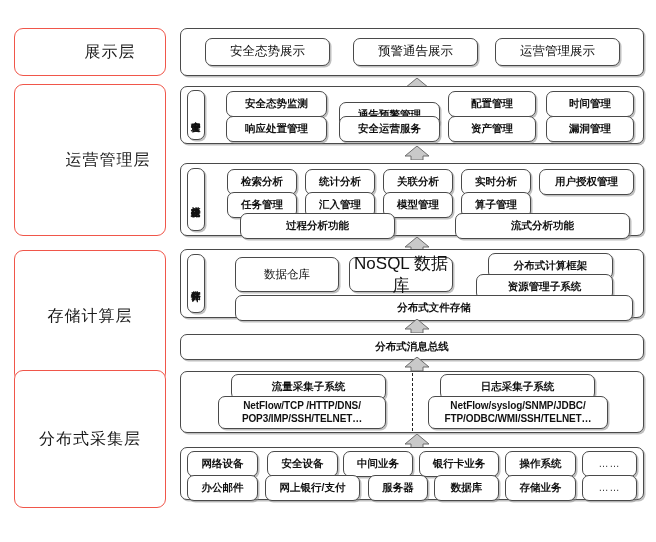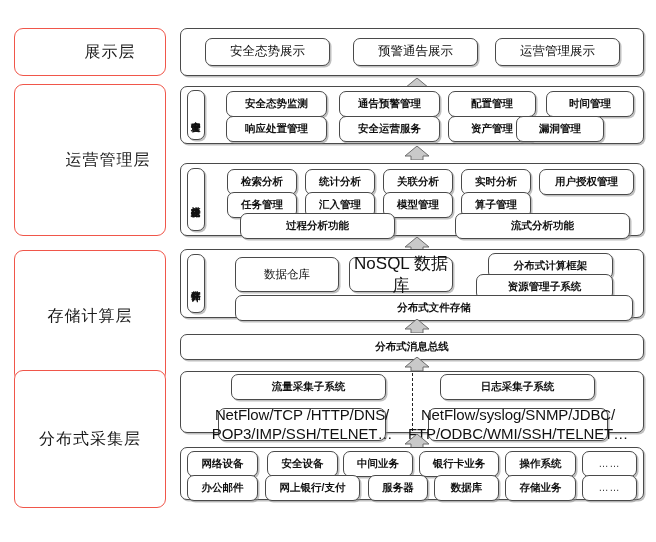--- a/index.html
+++ b/index.html
@@ -52,21 +52,21 @@
     justify-content: center;
     text-align: center;
     font-size: 10.5px;
     color: #111;
     font-weight: bold;
     line-height: 1.25;
     padding: 12px 2px;
   }
   .plainbox.topitem { font-size: 12.5px; font-weight: 400; }
   .plainbox.bus { font-size: 10.5px; font-weight: bold; }
-  .plainbox.proto { font-size: 15px; font-weight: 400; letter-spacing: -0.1px; margin-top: 12px; }
+  .plainbox.proto { font-size: 10px; font-weight: 700; letter-spacing: -0.1px; }
   .plainbox.dots { font-size: 10px; letter-spacing: 1px; color: #333; font-weight: 400;}
 
   
   .vlabel {
     position: absolute;
     border: 1.1px solid #4a4a4a;
     border-radius: 7px;
     background: #fff;
     box-shadow: 1.5px 1.5px 0 rgba(140,140,140,0.55);
     display: flex;
@@ -121,28 +121,28 @@
     <svg width="28" height="14" viewBox="0 0 28 14">
       <polygon points="14,0 26,10 20,10 20,14 8,14 8,10 2,10" fill="#c9c9c9" stroke="#6b6b6b" stroke-width="1"></polygon>
     </svg>
   </div>
 
   <div class="grp" style="left:180px; top:86px; width:464px; height:58px;">
   </div>
   <div class="vlabel" style="left:187px; top:90px; width:18px; height:50px;">安全管理</div>
 
   <div class="plainbox" style="left:226px; top:91px; width:101px; height:19px;">安全态势监测</div>
-  <div class="plainbox" style="left:339px; top:91px; width:101px; height:19px;">通告预警管理</div>
+  <div class="plainbox" style="left:339px; top:102px; width:101px; height:19px;">通告预警管理</div>
   <div class="plainbox" style="left:448px; top:91px; width:88px; height:19px;">配置管理</div>
   <div class="plainbox" style="left:546px; top:91px; width:88px; height:19px;">时间管理</div>
 
   <div class="plainbox" style="left:226px; top:116px; width:101px; height:19px;">响应处置管理</div>
   <div class="plainbox" style="left:339px; top:116px; width:101px; height:19px;">安全运营服务</div>
   <div class="plainbox" style="left:448px; top:116px; width:88px; height:19px;">资产管理</div>
-  <div class="plainbox" style="left:516px; top:116px; width:88px; height:19px;">漏洞管理</div>
+  <div class="plainbox" style="left:546px; top:116px; width:88px; height:19px;">漏洞管理</div>
 
   <div class="uparrow" style="left:403px; top:146px; width:28px; height:14px;">
     <svg width="28" height="14" viewBox="0 0 28 14">
       <polygon points="14,0 26,10 20,10 20,14 8,14 8,10 2,10" fill="#c9c9c9" stroke="#6b6b6b" stroke-width="1"></polygon>
     </svg>
   </div>
 
   <div class="grp" style="left:180px; top:163px; width:464px; height:73px;">
   </div>
   <div class="vlabel" style="left:187px; top:168px; width:18px; height:63px;">建模分析</div>

